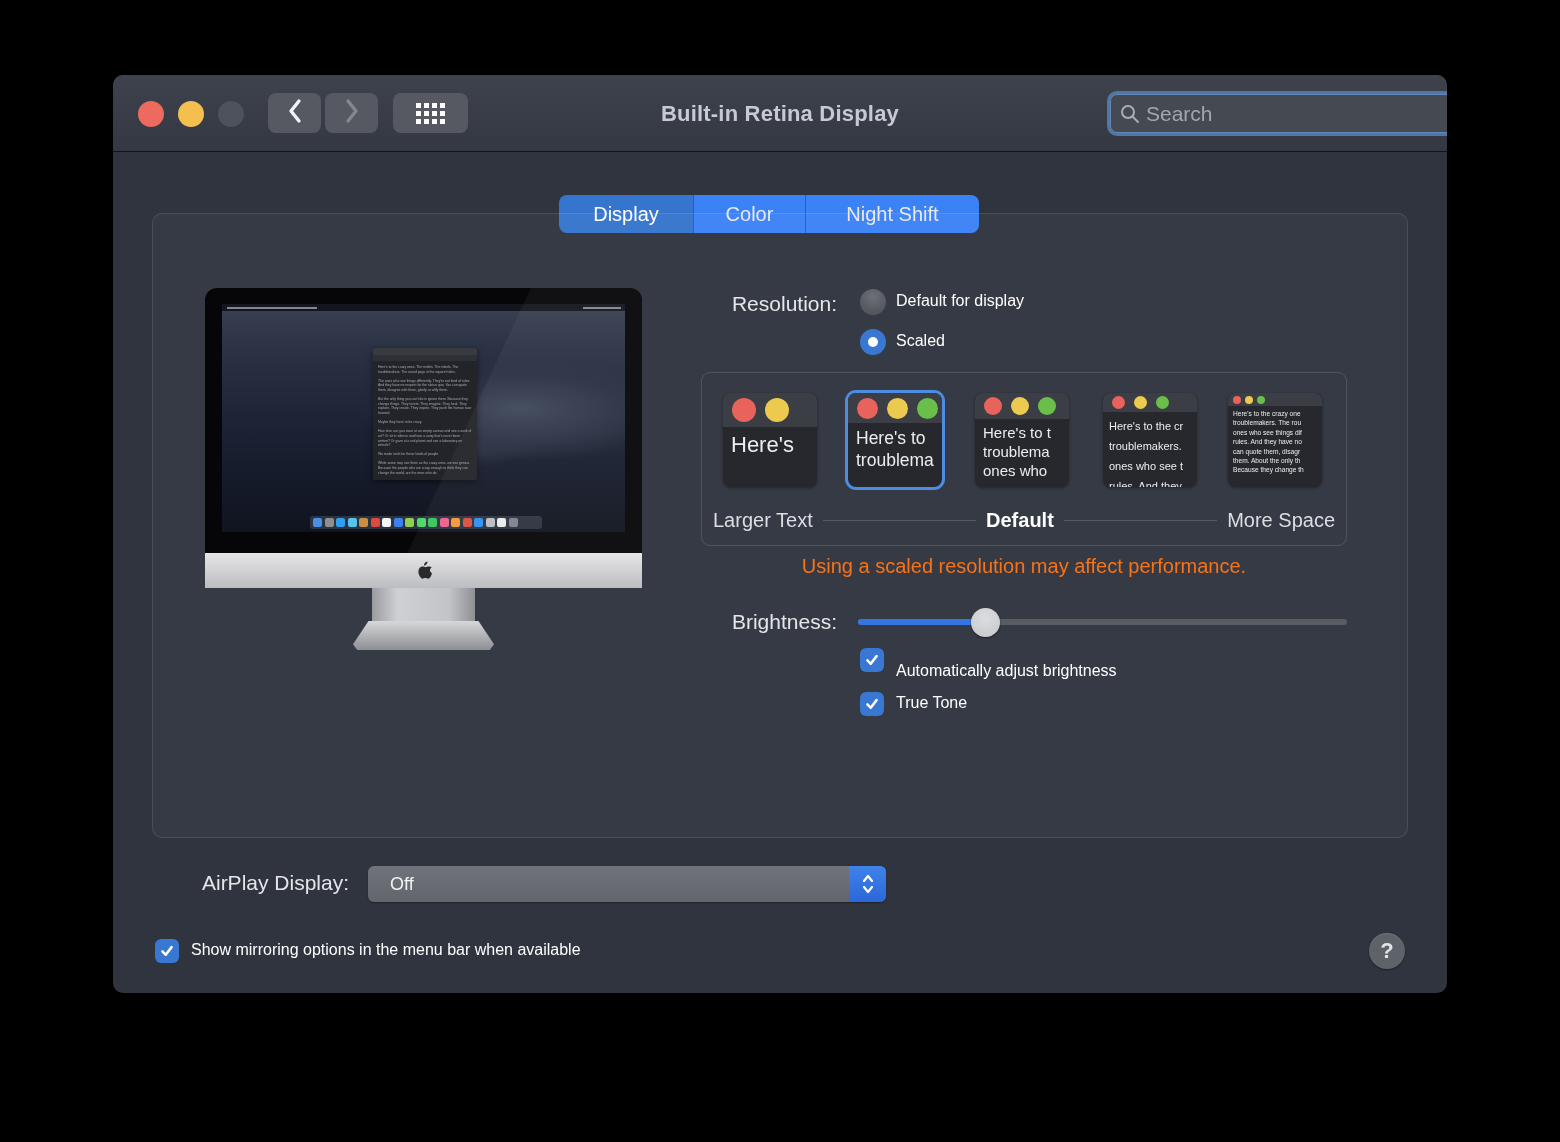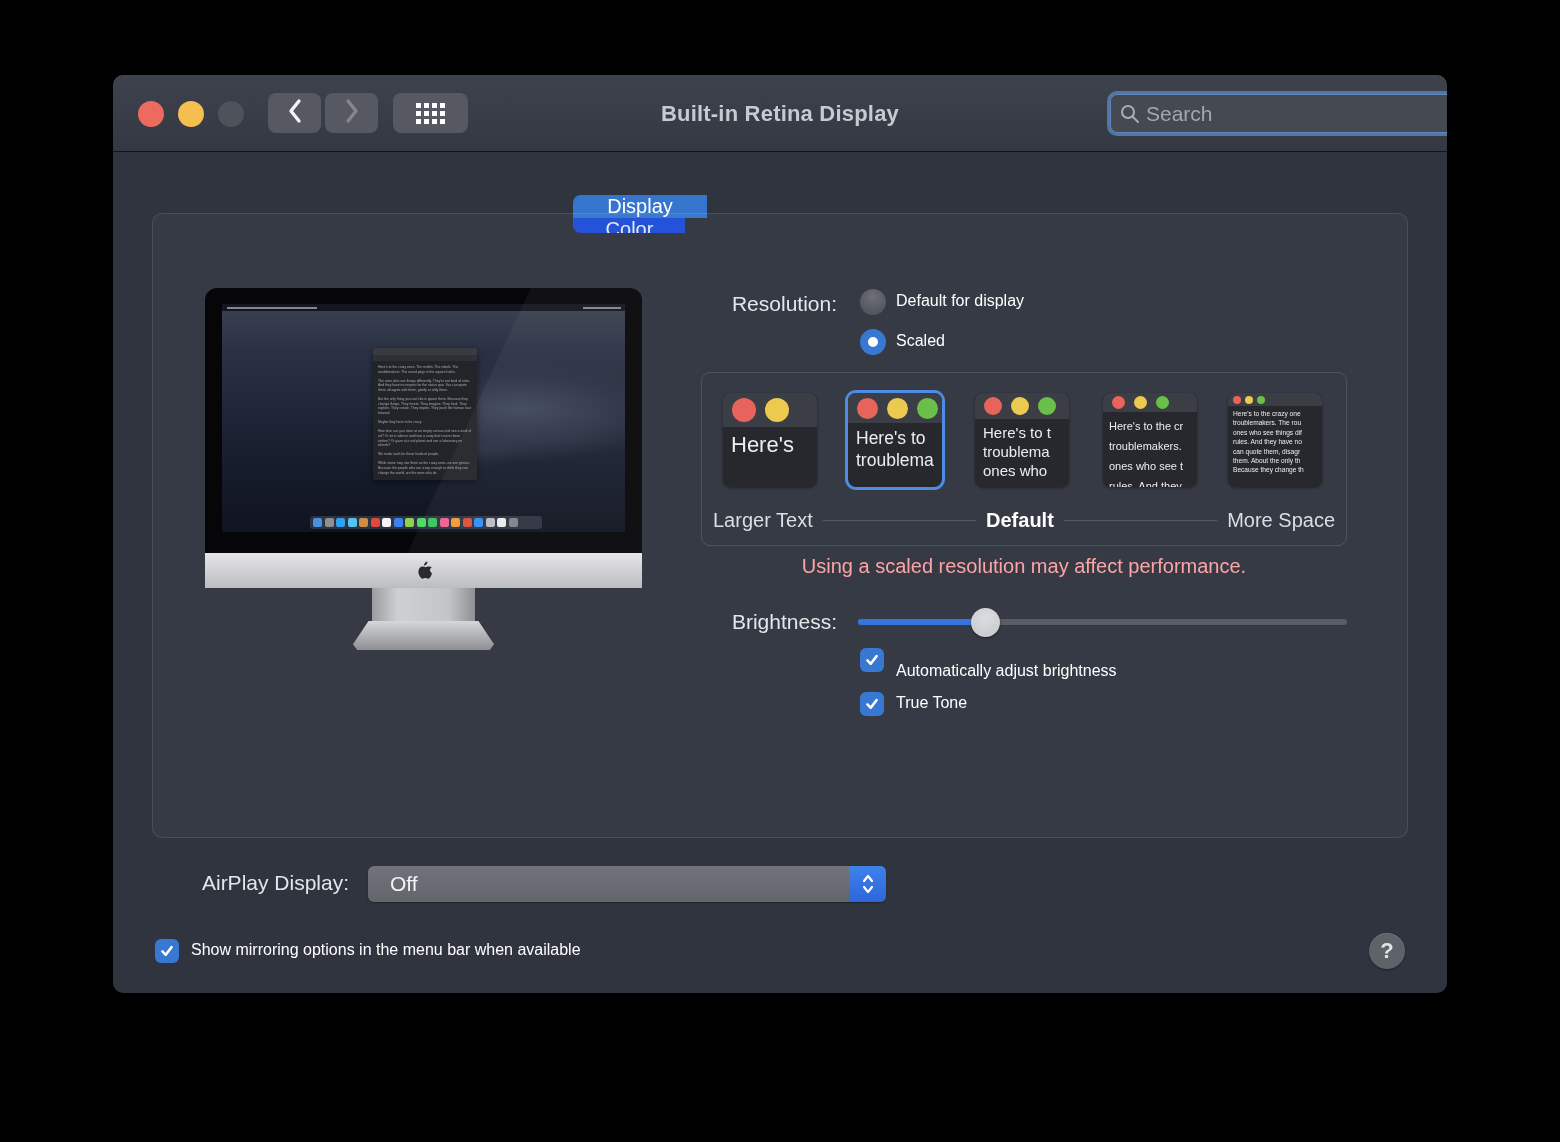--- a/index.html
+++ b/index.html
@@ -31,24 +31,24 @@
                color:#c7cad0; font-size:22px; font-weight:700; letter-spacing:.2px; }
 
   .search { position:absolute; left:994px; top:16px; width:377px; height:45px;
             border:3px solid #54779f; box-shadow:0 0 0 1px #5e89c0 inset; background:#454952;
             border-radius:10px; display:flex; align-items:center; padding:0 9px; gap:5px; }
   .search input { flex:1; background:transparent; border:none; outline:none;
                   color:#d8dade; font-size:21px; font-family:inherit; }
   .search input::placeholder { color:#a2a6ae; }
 
   
-  .tabs { position:absolute; left:460px; top:120px; height:38px; display:flex;
-          border-radius:8px; overflow:hidden;flex-direction:column; }
+  .tabs { position:absolute; left:446px; top:120px; height:38px; display:flex;
+          border-radius:8px; overflow:hidden; }
   .tab { display:flex; align-items:center; justify-content:center; font-size:20px;
-         color:#e8e9ec; background:#1d4ed8; }
+         color:#e8e9ec; background:#3b82f6; }
   .tab + .tab { border-left:1px solid #55585f; }
   .tab.sel { background:#3575cd; border-left:none; color:#fff; }
   .tab.t0 { width:134px; } .tab.t1 { width:112px; } .tab.t2 { width:174px; }
 
   
   .groupbox { position:absolute; left:39px; top:138px; width:1256px; height:625px;
               background:rgba(255,255,255,.032); border:1px solid rgba(255,255,255,.10);
               border-radius:10px; }
 
   
@@ -110,37 +110,37 @@
   .th4 .tbar { height:19px; } .th4 .dot { width:13px; height:13px; } .th4 .body { font-size:11px; line-height:20px; padding-left:6px; }
   .th5 .tbar { height:13px; padding-left:5px; gap:4px; } .th5 .dot { width:8px; height:8px; }
   .th5 .body { font-size:6.6px; line-height:9.4px; padding:3px 0 0 5px; }
 
   .scale-labels { position:absolute; left:600px; top:431px; width:622px; height:28px;
                   display:flex; align-items:center; gap:10px; color:#dcdee2; font-size:20px; }
   .scale-labels .line { flex:1; height:1px; background:rgba(255,255,255,.16); }
   .scale-labels .bold { font-weight:700; color:#fff; }
 
   .caption { position:absolute; left:588px; top:480px; width:646px; text-align:center;
-             color:#fca5a5; font-size:20px; }
+             color:#f97316; font-size:20px; }
 
   .slider { position:absolute; left:745px; top:533px; width:489px; height:28px; }
   .slider .track { position:absolute; left:0; top:11px; width:100%; height:6px; border-radius:3px; background:#595c63; }
   .slider .fill  { position:absolute; left:0; top:11px; height:6px; border-radius:3px; background:#3575e0; }
   .slider .knob  { position:absolute; top:0; width:29px; height:29px; border-radius:50%;
                    background:radial-gradient(circle at 50% 35%, #dcdde0, #c4c6ca); box-shadow:0 1px 2px rgba(0,0,0,.5); }
 
   .checkbox { position:absolute; width:24px; height:24px; border-radius:6px; background:#3878d2;
               display:flex; align-items:center; justify-content:center; }
   .desc { position:absolute; left:783px; top:657px; width:466px; color:#c6c9ce;
           font-size:20.5px; line-height:28px; }
 
   
   .dropdown { position:absolute; left:255px; top:791px; width:518px; height:36px; border-radius:6px;
               background:linear-gradient(#70737a,#62656c); display:flex; align-items:center;
-              color:#f2f3f5; font-size:21px; padding-left:22px; box-shadow:0 1px 2px rgba(0,0,0,.35); }
+              color:#f2f3f5; font-size:18px; padding-left:22px; box-shadow:0 1px 2px rgba(0,0,0,.35); }
   .dropdown .cap { position:absolute; right:0; top:0; width:37px; height:36px; border-radius:0 6px 6px 0;
                    background:linear-gradient(#3f82ea,#2c66d9); display:flex; align-items:center; justify-content:center; }
 
   .helpbtn { position:absolute; left:1256px; top:858px; width:36px; height:36px; border-radius:50%;
              background:#5e6269; box-shadow:inset 0 1px 0 rgba(255,255,255,.12), 0 1px 2px rgba(0,0,0,.4);
              display:flex; align-items:center; justify-content:center; color:#e2e4e8; font-size:22px; font-weight:700; }
 </style>
 </head>
 <body>
 

